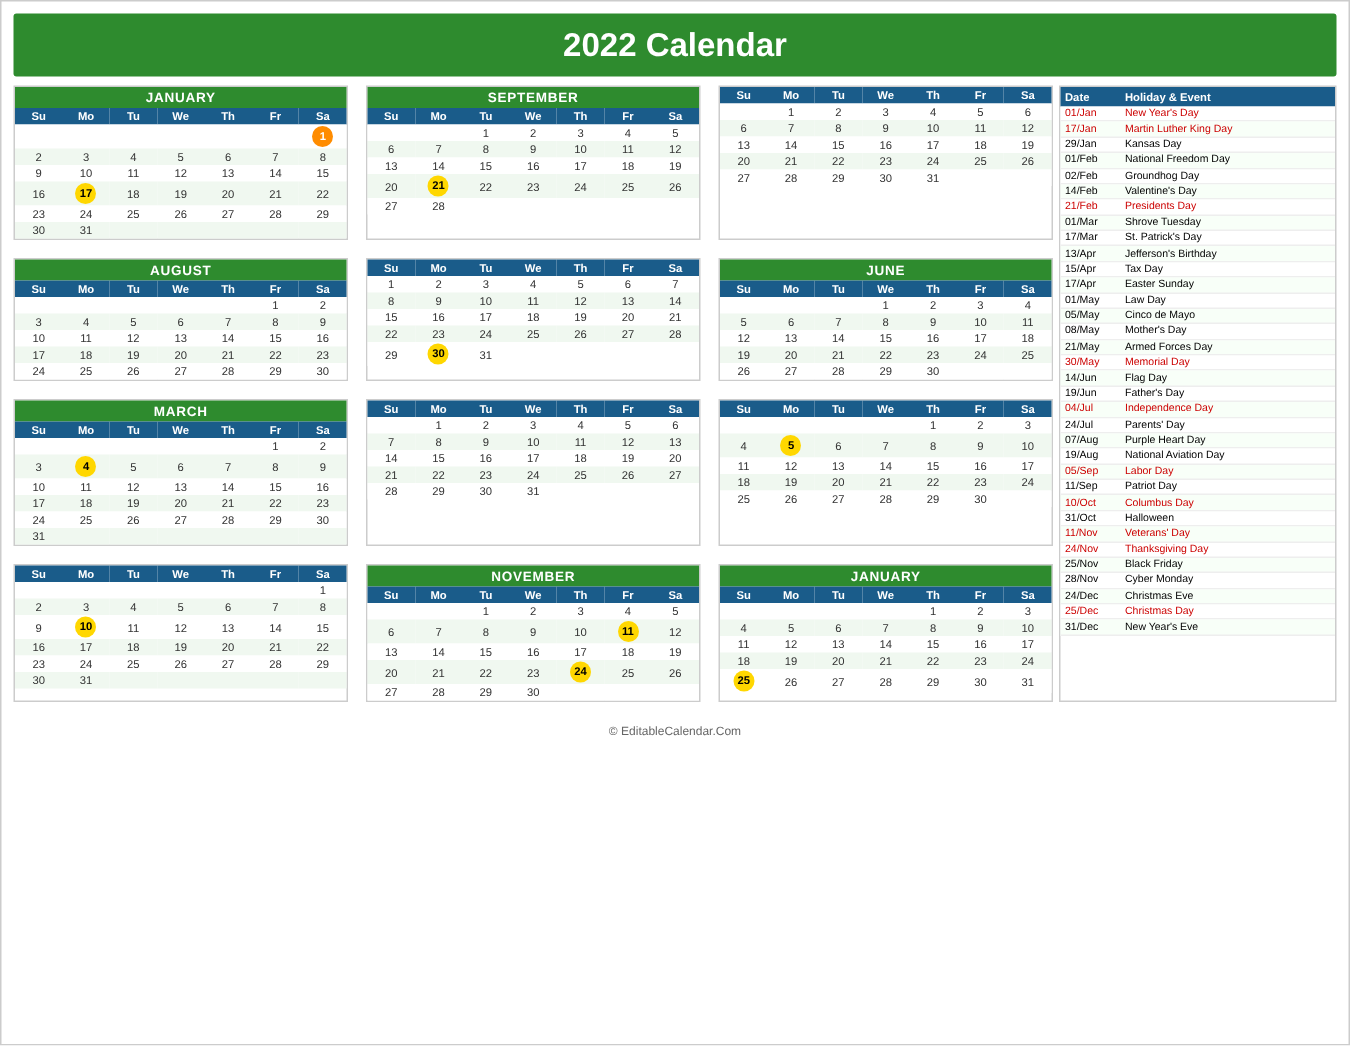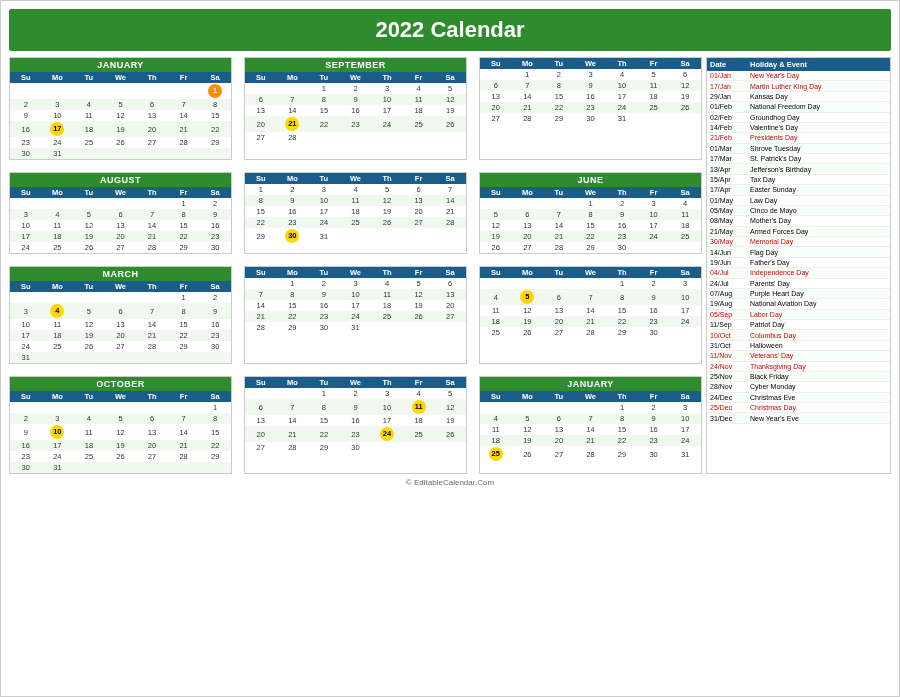--- a/index.html
+++ b/index.html
@@ -118,21 +118,21 @@
     }
     .holiday-row:nth-child(even) { background: #f8fff8; }
     .holiday-row:nth-child(odd) { background: #fff; }
     .holiday-row .col-date { width: 40px; font-size: 7px; }
     .holiday-row .col-name { flex: 1; font-size: 7px; }
     .red-text { color: #c00; }
     .footer {
       text-align: center;
       font-size: 8px;
       color: #666;
-      margin-top: 4px;
+      margin-top: 15px;
     }
   </style>
 </head>
 <body>
 
 <div class="page">
   <div class="title-bar">2022 Calendar</div>
   <div class="main-content">
     <div class="calendars" id="calendars-grid">
         <div class="month-block">
@@ -710,21 +710,20 @@
                 <td>27</td>
                 <td>28</td>
                 <td>29</td>
                 <td class="day-fri-green">30</td>
                 <td class="day-sat"></td>
               </tr>
             </tbody>
           </table>
         </div>
         <div class="month-block">
-          <div class="month-header">OCTOBER</div>
           <table class="month-grid">
             <thead>
               <tr>
                 <th>Su</th>
                 <th>Mo</th>
                 <th>Tu</th>
                 <th>We</th>
                 <th>Th</th>
                 <th>Fr</th>
                 <th>Sa</th>
@@ -782,20 +781,21 @@
                 <td></td>
                 <td></td>
                 <td></td>
                 <td class="day-fri-green"></td>
                 <td class="day-sat"></td>
               </tr>
             </tbody>
           </table>
         </div>
         <div class="month-block">
+          <div class="month-header">NOVEMBER</div>
           <table class="month-grid">
             <thead>
               <tr>
                 <th>Su</th>
                 <th>Mo</th>
                 <th>Tu</th>
                 <th>We</th>
                 <th>Th</th>
                 <th>Fr</th>
                 <th>Sa</th>

